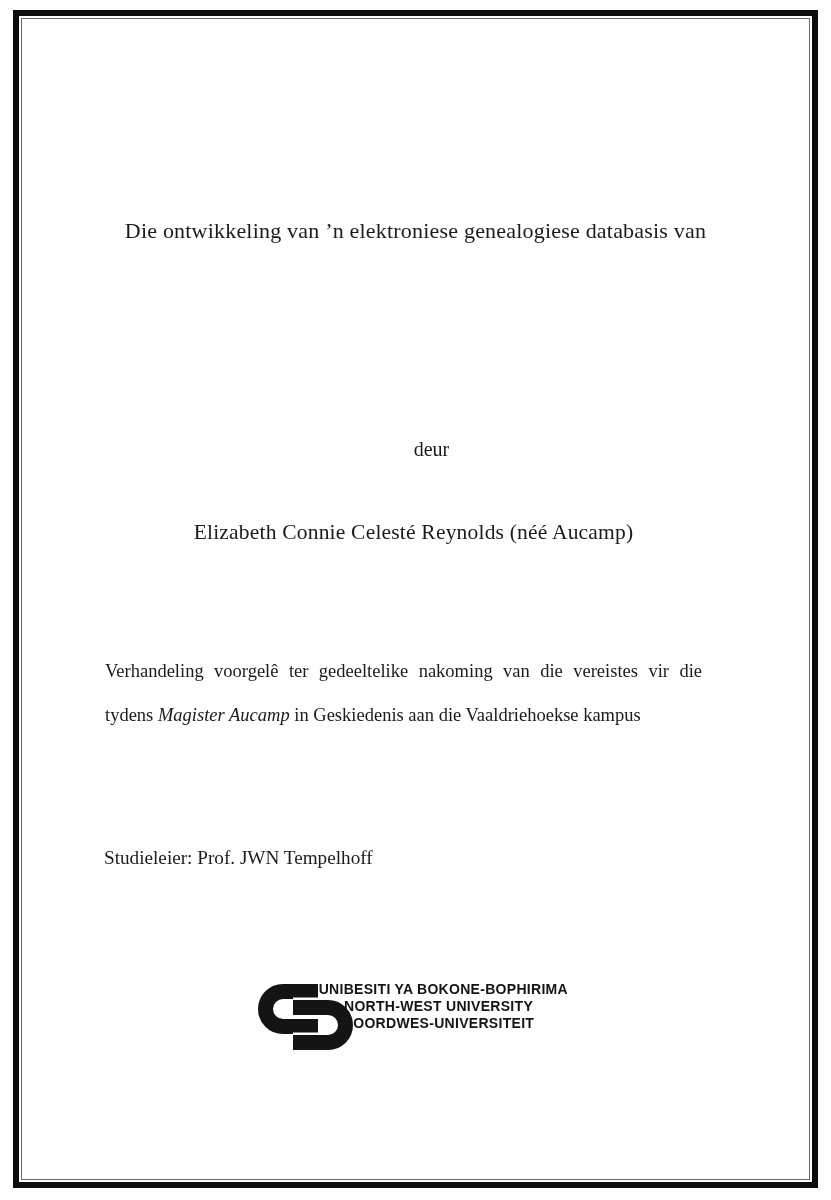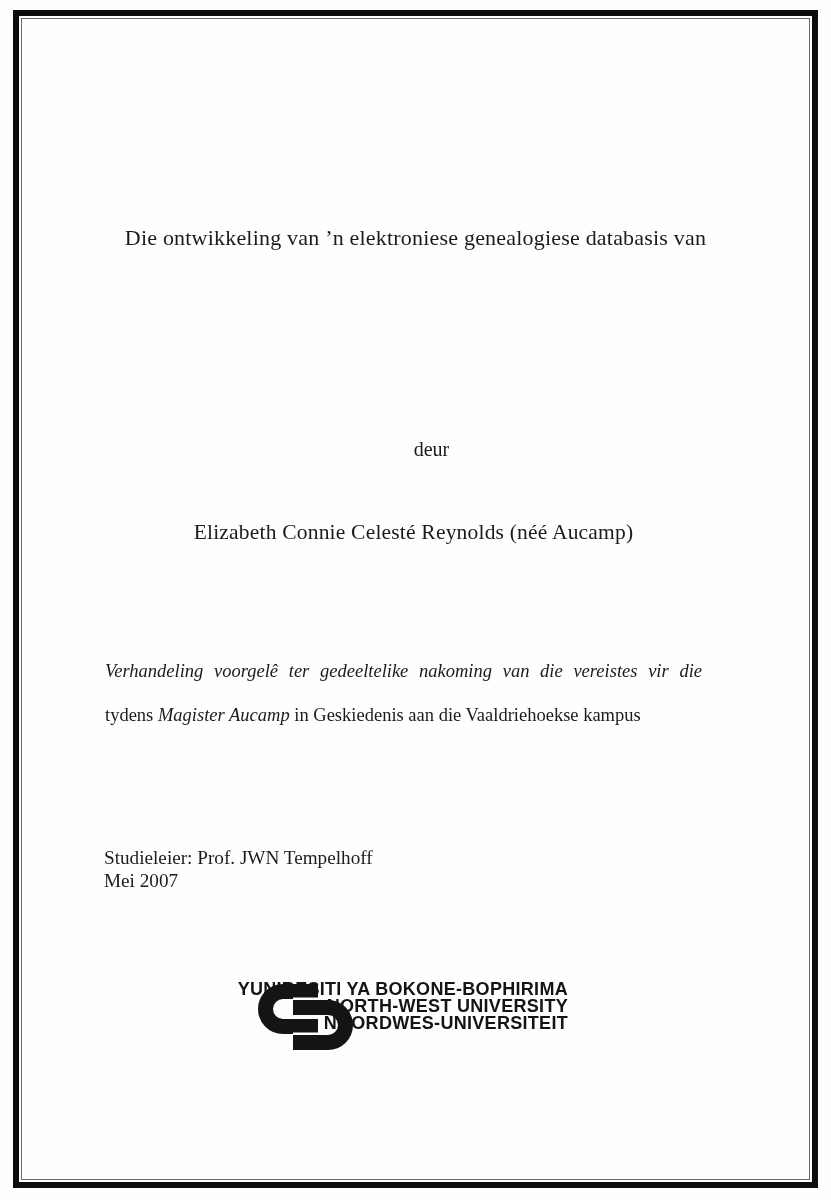--- a/index.html
+++ b/index.html
@@ -19,21 +19,21 @@
     border: 6px solid #0d0d0d;
   }
   .frame-inner {
     position: absolute;
     top: 2px; left: 2px; right: 2px; bottom: 2px;
     border: 1px solid #6b6b6b;
   }
   .title {
     position: absolute;
     top: 206px; left: 50px; right: 50px;
-    margin: 11px;
+    margin: 4px;
     font-size: 22px;
     font-weight: normal;
     text-align: center;
     line-height: 42px;
     letter-spacing: 0.2px;
   }
   .title .tline { display: block; }
   .deur {
     position: absolute;
     top: 438px; left: 0; right: 0;
@@ -47,40 +47,40 @@
     text-align: center;
     font-size: 21.5px;
     letter-spacing: 0.2px;
   }
   .statement {
     position: absolute;
     top: 661px; left: 105px; width: 597px;
     font-size: 18.5px;
     line-height: 21.8px;
   }
-  .statement .just { text-align: justify; font-style: italic; }
+  .statement .just { text-align: justify; }
   .statement .just::after { content: ""; display: inline-block; width: 100%; }
   .supervisor {
     position: absolute;
     top: 846px; left: 104px;
     font-size: 19.2px;
     line-height: 23px;
   }
   .logo {
     position: absolute;
     top: 984px; left: 258px;
     width: 310px; height: 66px;
   }
   .logo svg { position: absolute; left: 0; top: 0; display: block; }
   .logo-text {
     position: absolute;
     right: 0; top: -3px;
-    text-align: right;
+    text-align: center;
     font-family: "Liberation Sans", sans-serif;
-    font-size: 18px;
+    font-size: 14px;
     font-weight: bold;
     line-height: 17px;
     letter-spacing: 0.3px;
     color: #141414;
     white-space: nowrap;
   }
 </style>
 </head>
 <body>
 
@@ -98,21 +98,20 @@
 
   <div class="author">Elizabeth Connie Celesté Reynolds (néé Aucamp)</div>
 
   <div class="statement">
     <div class="just">Verhandeling voorgelê ter gedeeltelike nakoming van die vereistes vir die</div>
     <div><span>tydens </span><em>Magister Aucamp</em><span> in Geskiedenis aan die Vaaldriehoekse kampus</span></div>
   </div>
 
   <div class="supervisor">
     <div>Studieleier: Prof. JWN Tempelhoff</div>
-    <div>Mei 2007</div>
   </div>
 
   <div class="logo">
     <svg width="95" height="66" viewBox="0 0 95 66" aria-hidden="true">
 
       <path d="M 60 7.5 H 25 A 17.5 17.5 0 0 0 25 42.5 H 60" fill="none" stroke-width="15" stroke-linecap="butt" stroke="#141414"></path>
 
       <path d="M 35 23.5 H 70 A 17.5 17.5 0 0 1 70 58.5 H 35" fill="none" stroke="#fefefe" stroke-width="20" stroke-linecap="butt"></path>
       <path d="M 35 23.5 H 70 A 17.5 17.5 0 0 1 70 58.5 H 35" fill="none" stroke-width="15" stroke-linecap="butt" stroke="#141414"></path>
     </svg>

